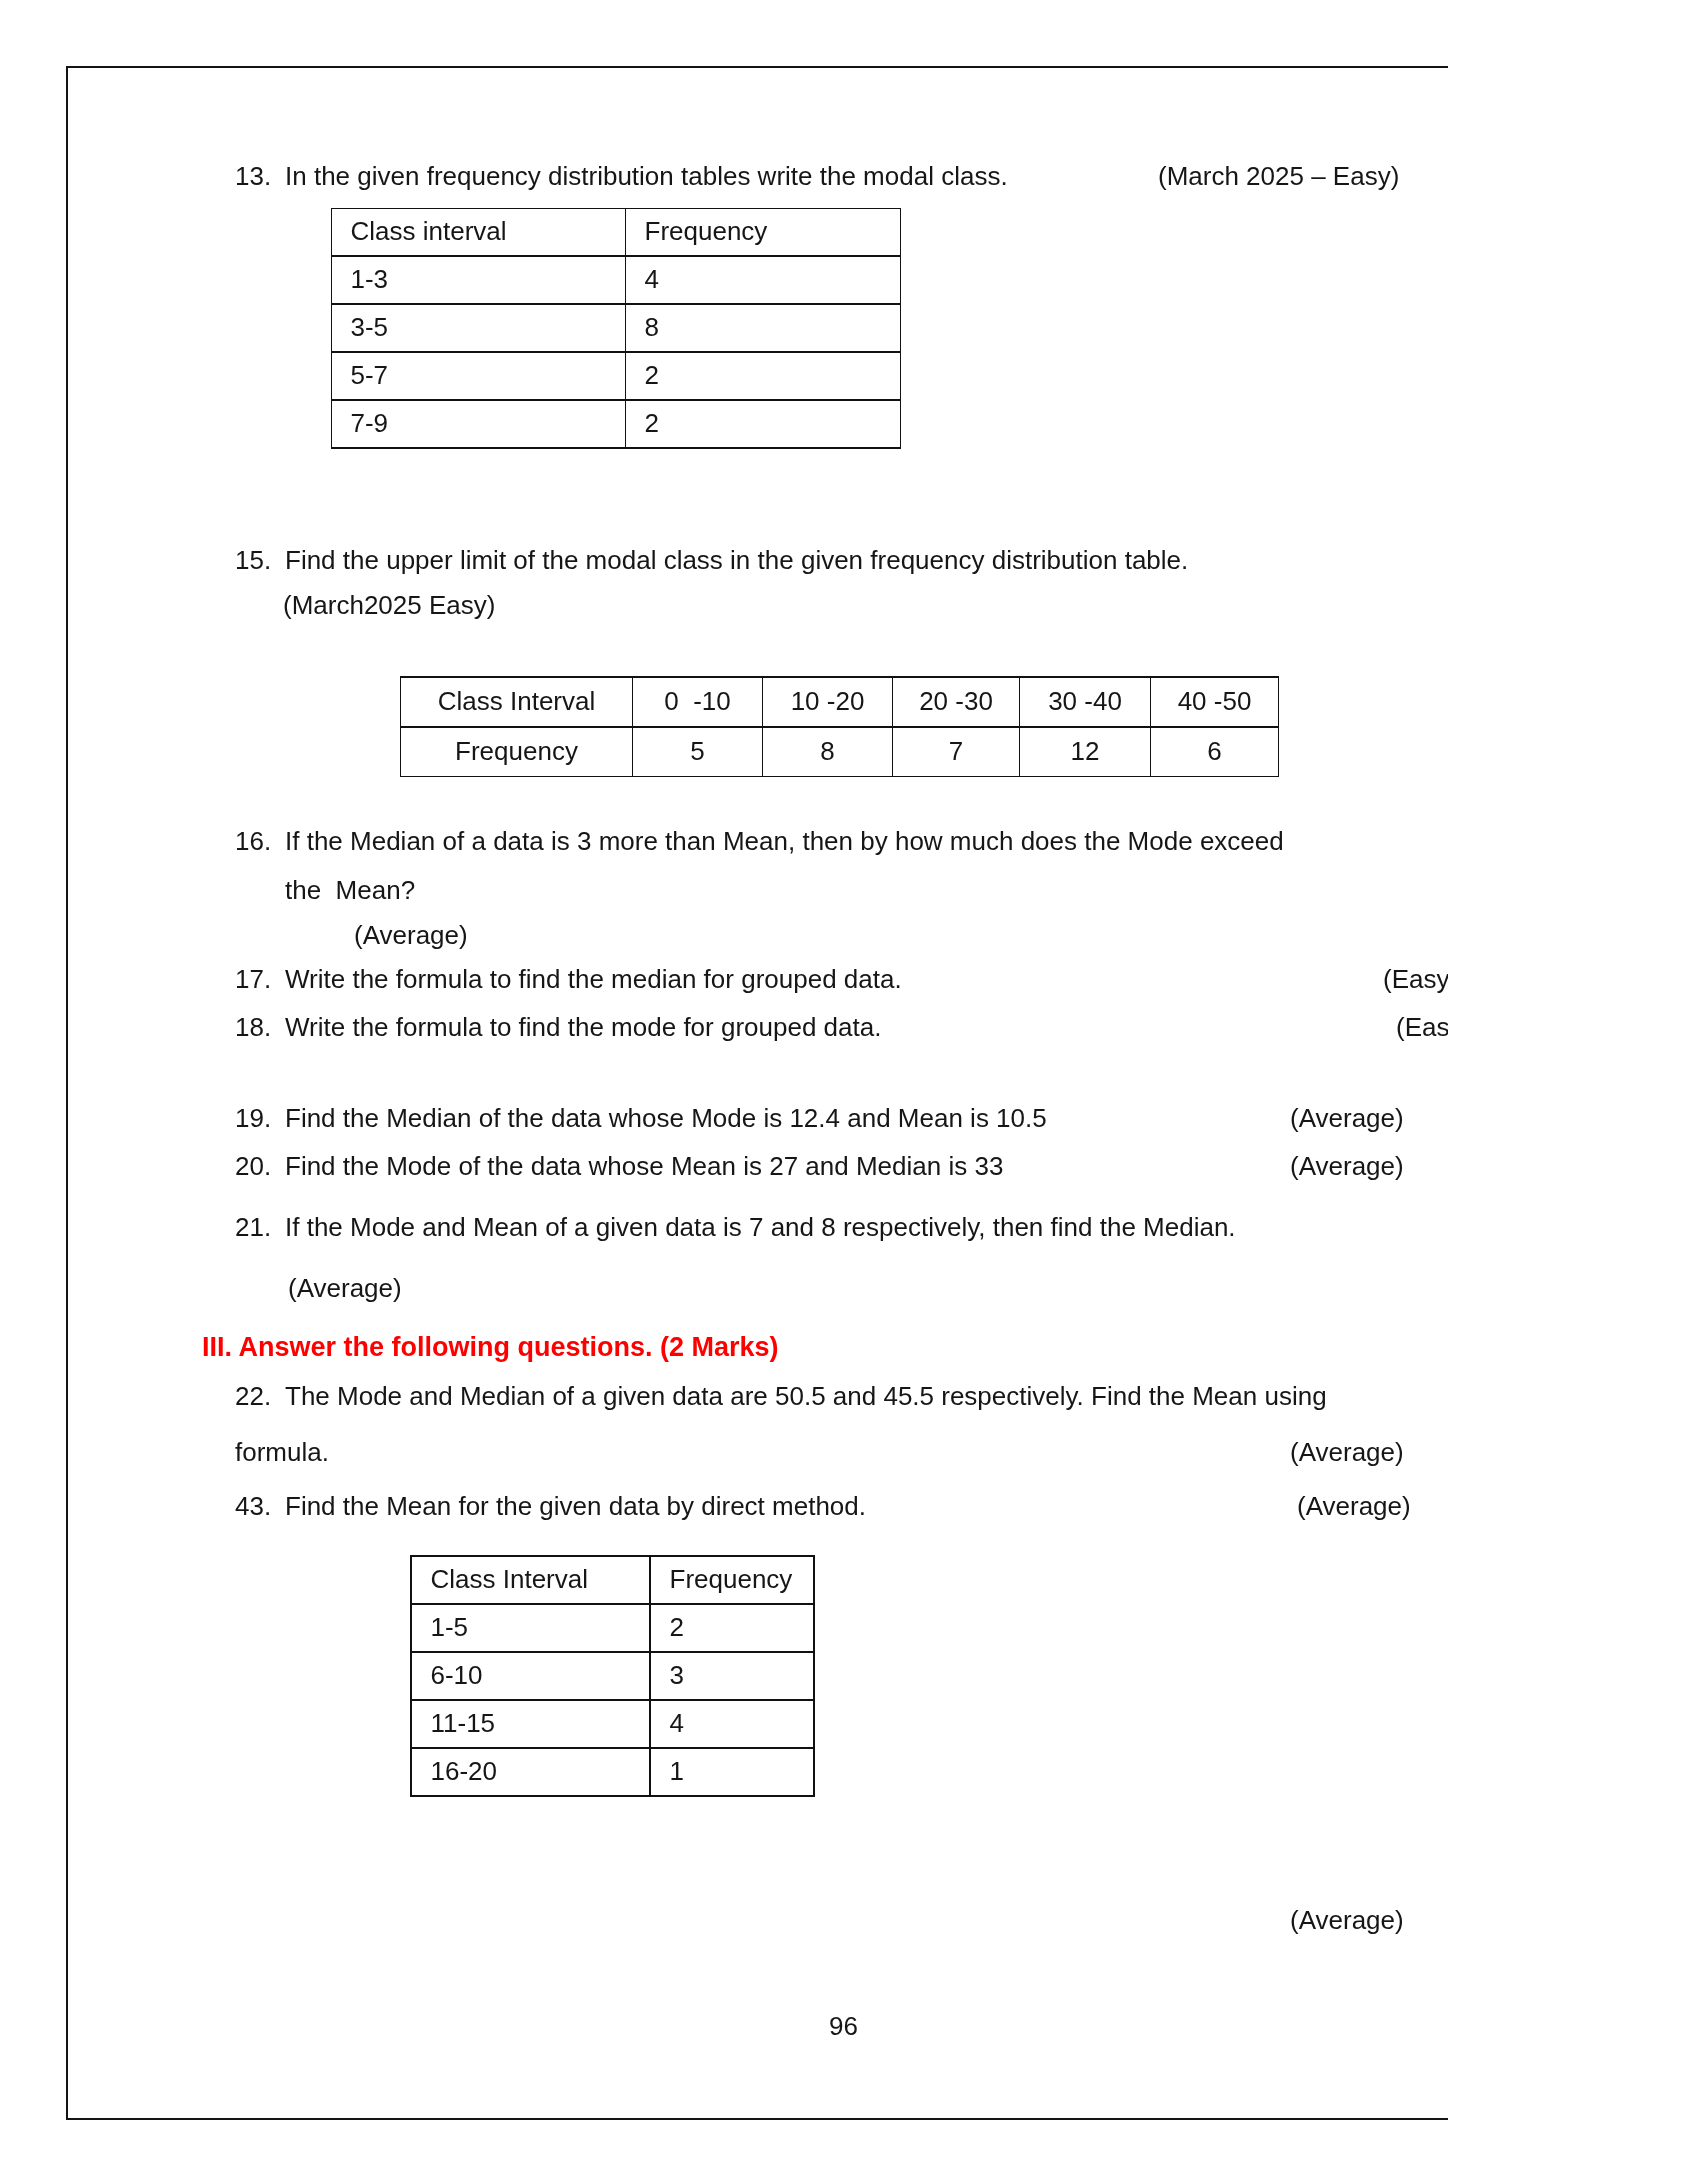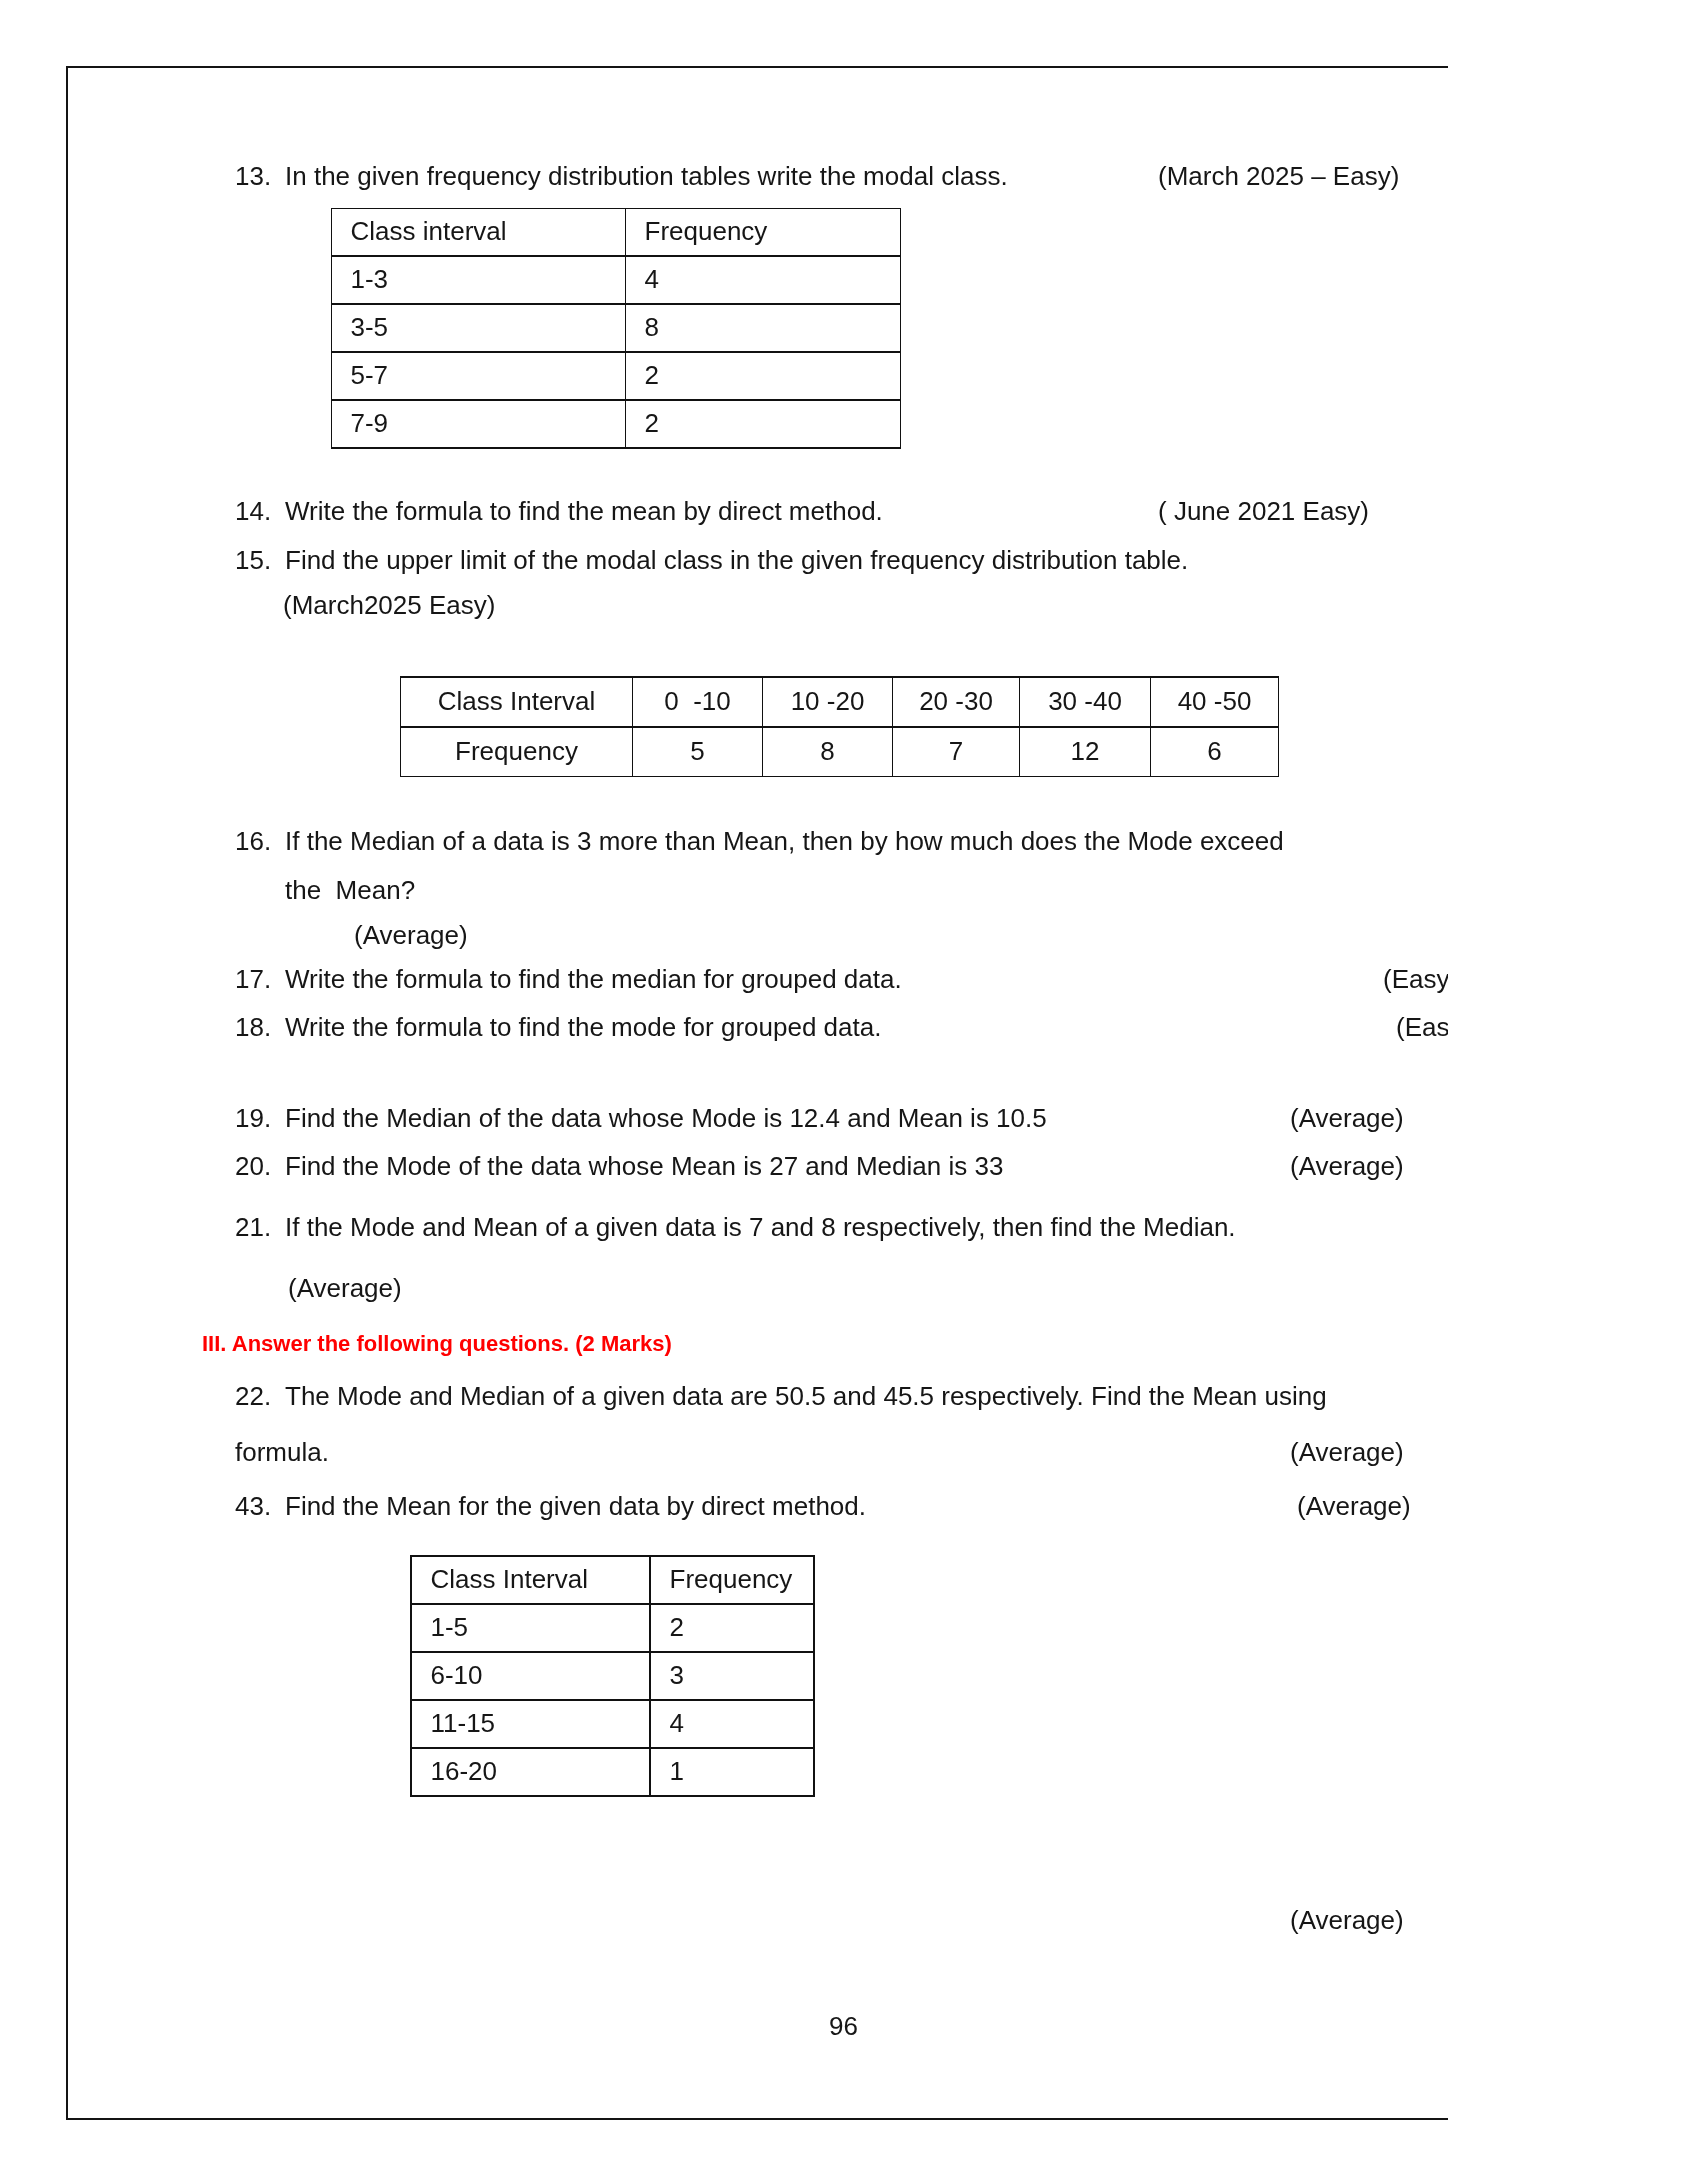--- a/index.html
+++ b/index.html
@@ -14,21 +14,21 @@
   }
   .line {
     position:absolute; left:0; width:1687px; padding-left:235px;
     box-sizing:border-box; white-space:pre;
   }
   .qnum { display:inline-block; width:50px; }
   .tag { position:absolute; top:0; white-space:pre; }
   .free { position:absolute; white-space:pre; }
   .heading {
     position:absolute; left:202px; top:1331px;
-    font-weight:bold; font-size:22px; color:#ff0000; white-space:pre;
+    font-weight:bold; font-size:27px; color:#ff0000; white-space:pre;
   }
   table { position:absolute; border-collapse:collapse; table-layout:fixed; background:#fff; }
   td { vertical-align:middle; padding:0; white-space:pre; }
 
   .t13 { left:331px; top:208px; }
   .t13 td { border:1.3px solid #111; border-bottom:2.6px solid #111; height:46px; padding-left:18.5px; }
 
   .t15 { left:400px; top:676px; }
   .t15 td { border:1.3px solid #111; height:48px; text-align:center; }
   .t15 tr:first-child td { border-top:2.6px solid #111; border-bottom:2.6px solid #111; }
@@ -68,21 +68,20 @@
       <td>5-7</td>
       <td>2</td>
     </tr>
     <tr>
       <td>7-9</td>
       <td>2</td>
     </tr>
   </tbody>
     </table>
 
-  <div class="line" style="top:496px"><span class="qnum">14.</span><span>Write the formula to find the mean by direct method.</span><span class="tag" style="left:1158px">( June 2021 Easy)</span></div>
 
   <div class="line" style="top:545px"><span class="qnum">15.</span><span>Find the upper limit of the modal class in the given frequency distribution table.</span></div>
   <div class="free" style="left:283px; top:590px">(March2025 Easy)</div>
 
   <table class="t15">
     <colgroup>
         <col style="width:232px">
         <col style="width:130px">
         <col style="width:130px">
         <col style="width:127px">

